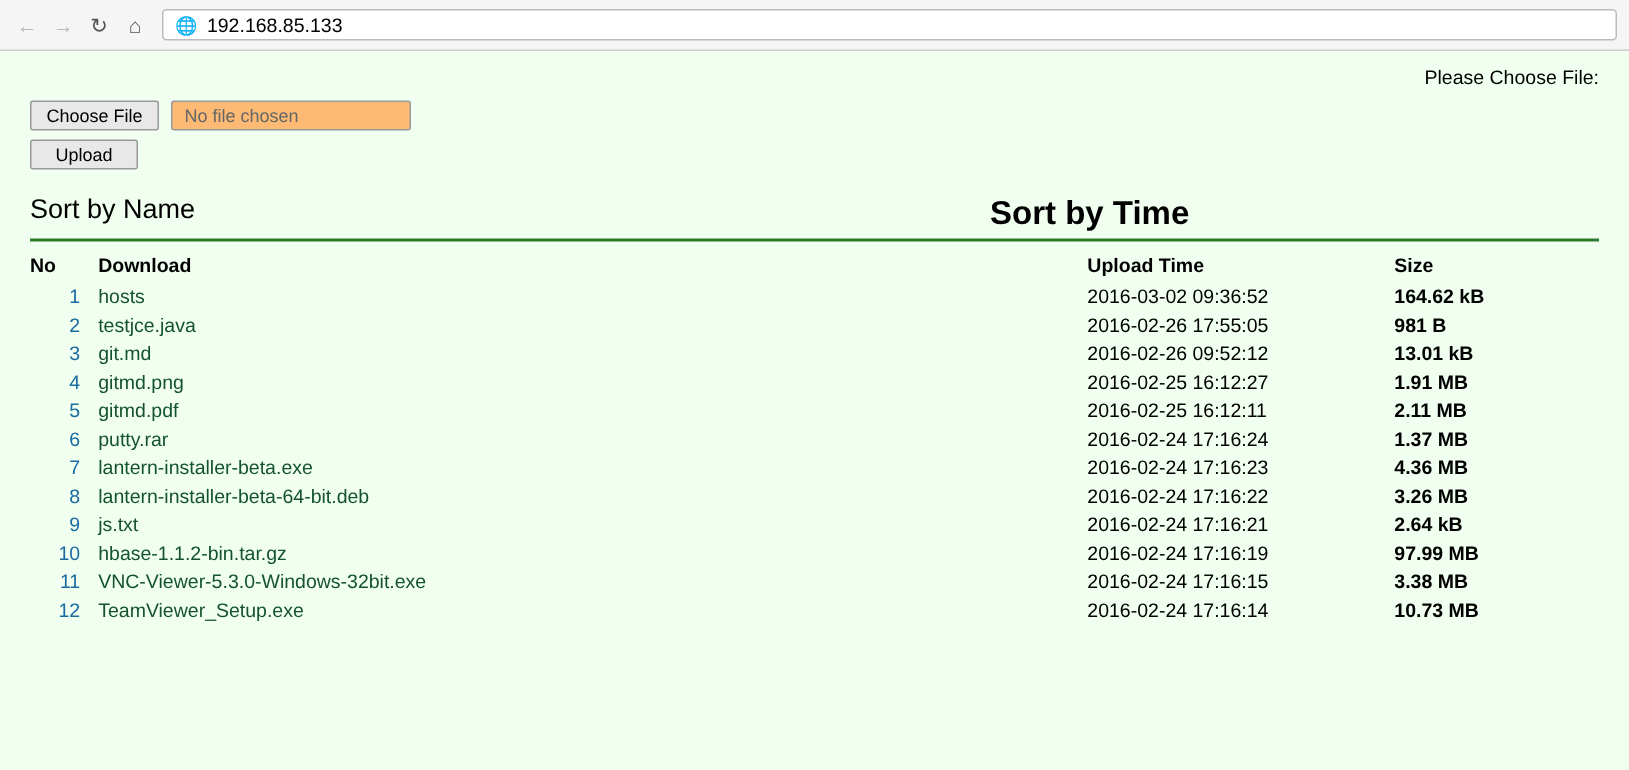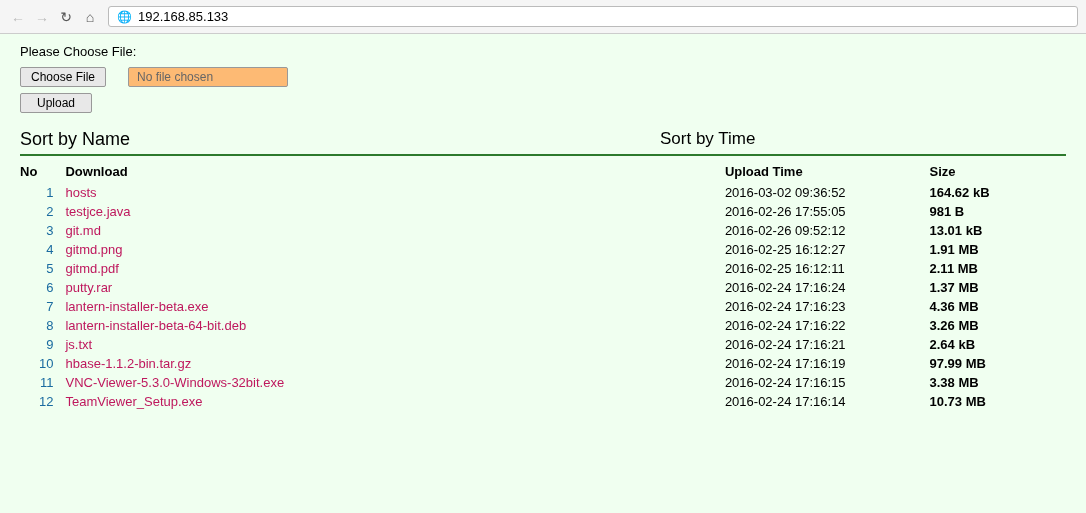--- a/index.html
+++ b/index.html
@@ -54,26 +54,27 @@
     .page-content {
       padding: 10px 20px;
       background: #f0fff0;
       min-height: calc(513px - 32px);
     }
 
     .please-label {
       font-size: 13px;
       margin-bottom: 8px;
       color: #000;
+      text-align: right;
     }
 
     .file-upload-row {
       display: flex;
       align-items: center;
-      gap: 22px;
+      gap: 8px;
       margin-bottom: 6px;
     }
 
     .choose-file-btn {
       background: #e8e8e8;
       border: 1px solid #999;
       border-radius: 2px;
       padding: 2px 10px;
       font-size: 12px;
       cursor: pointer;
@@ -111,22 +112,22 @@
     }
 
     .sort-name {
       flex: 0 0 640px;
       font-size: 18px;
       font-weight: normal;
       color: #000;
     }
 
     .sort-time {
-      font-size: 17px;
-      font-weight: normal;
+      font-size: 22px;
+      font-weight: bold;
       color: #000;
     }
 
     
     .file-table {
       width: 100%;
       border-collapse: collapse;
     }
 
     .file-table thead tr th {
@@ -157,21 +158,21 @@
     .col-upload-time {
       width: 180px;
     }
 
     .col-size {
       width: 120px;
       font-weight: bold;
     }
 
     .file-link {
-      color: #be185d;
+      color: #14532d;
       text-decoration: none;
     }
   </style>
 </head>
 <body>
 
 <div class="browser-chrome">
   <div class="nav-buttons">
     <button class="nav-btn" disabled="">←</button>
     <button class="nav-btn" disabled="">→</button>

